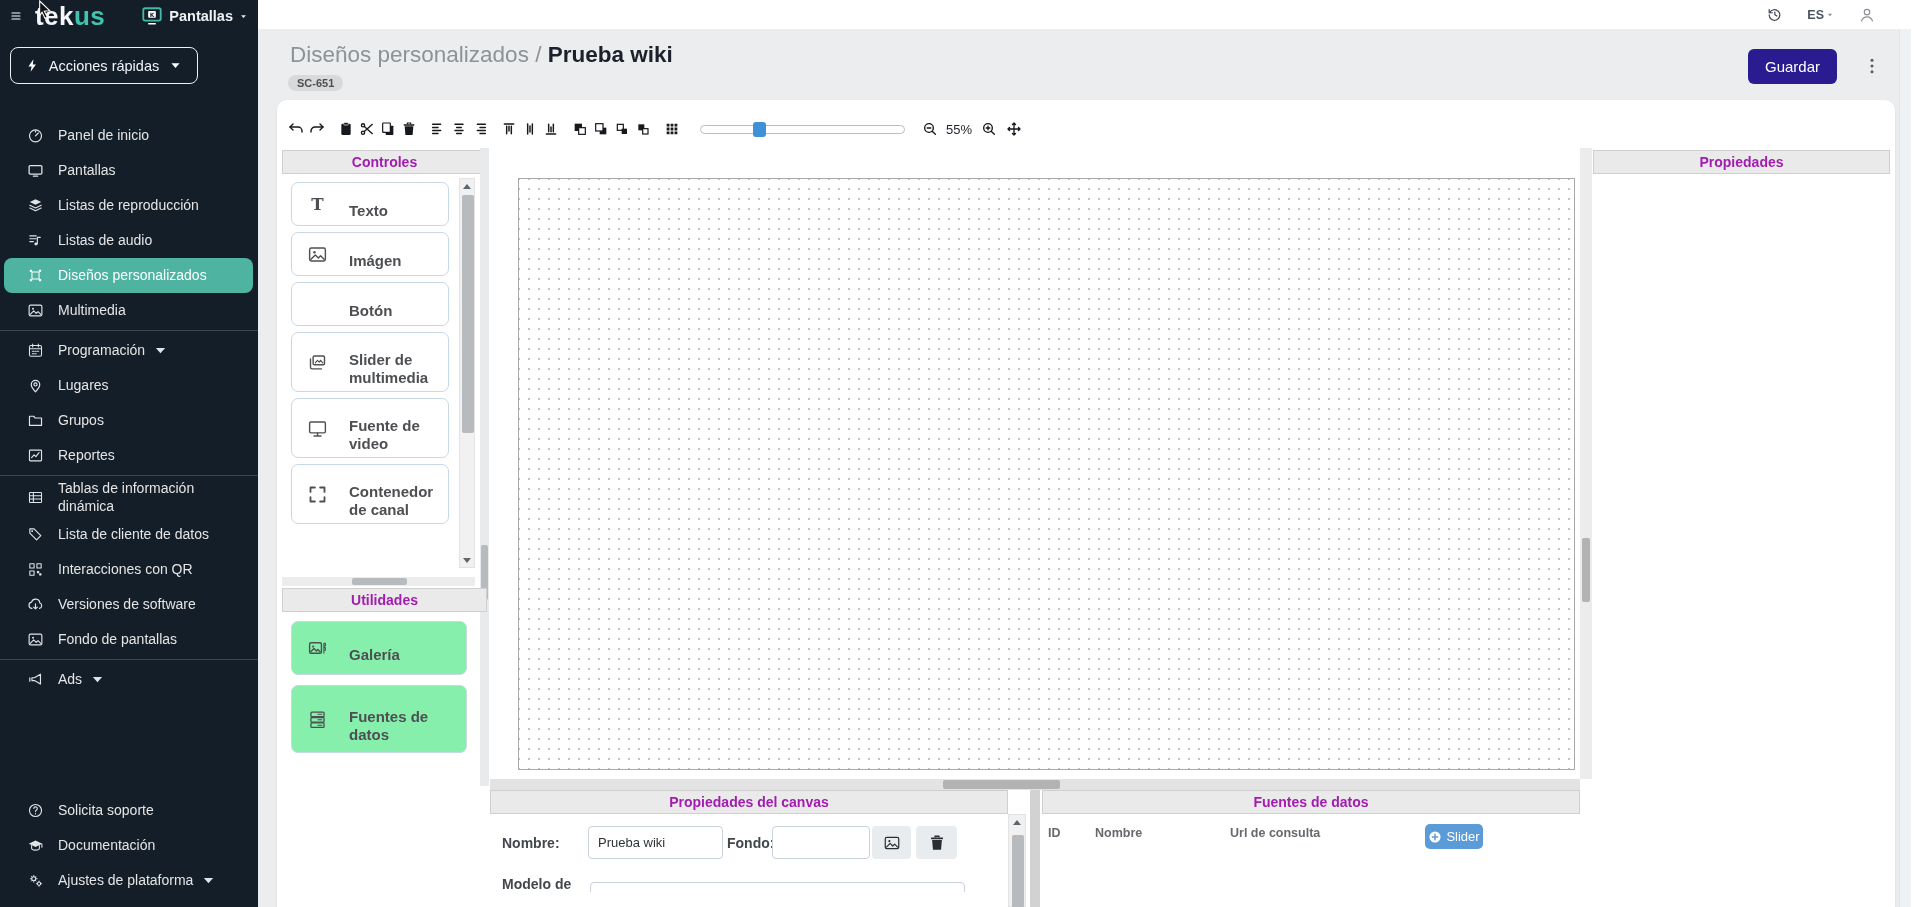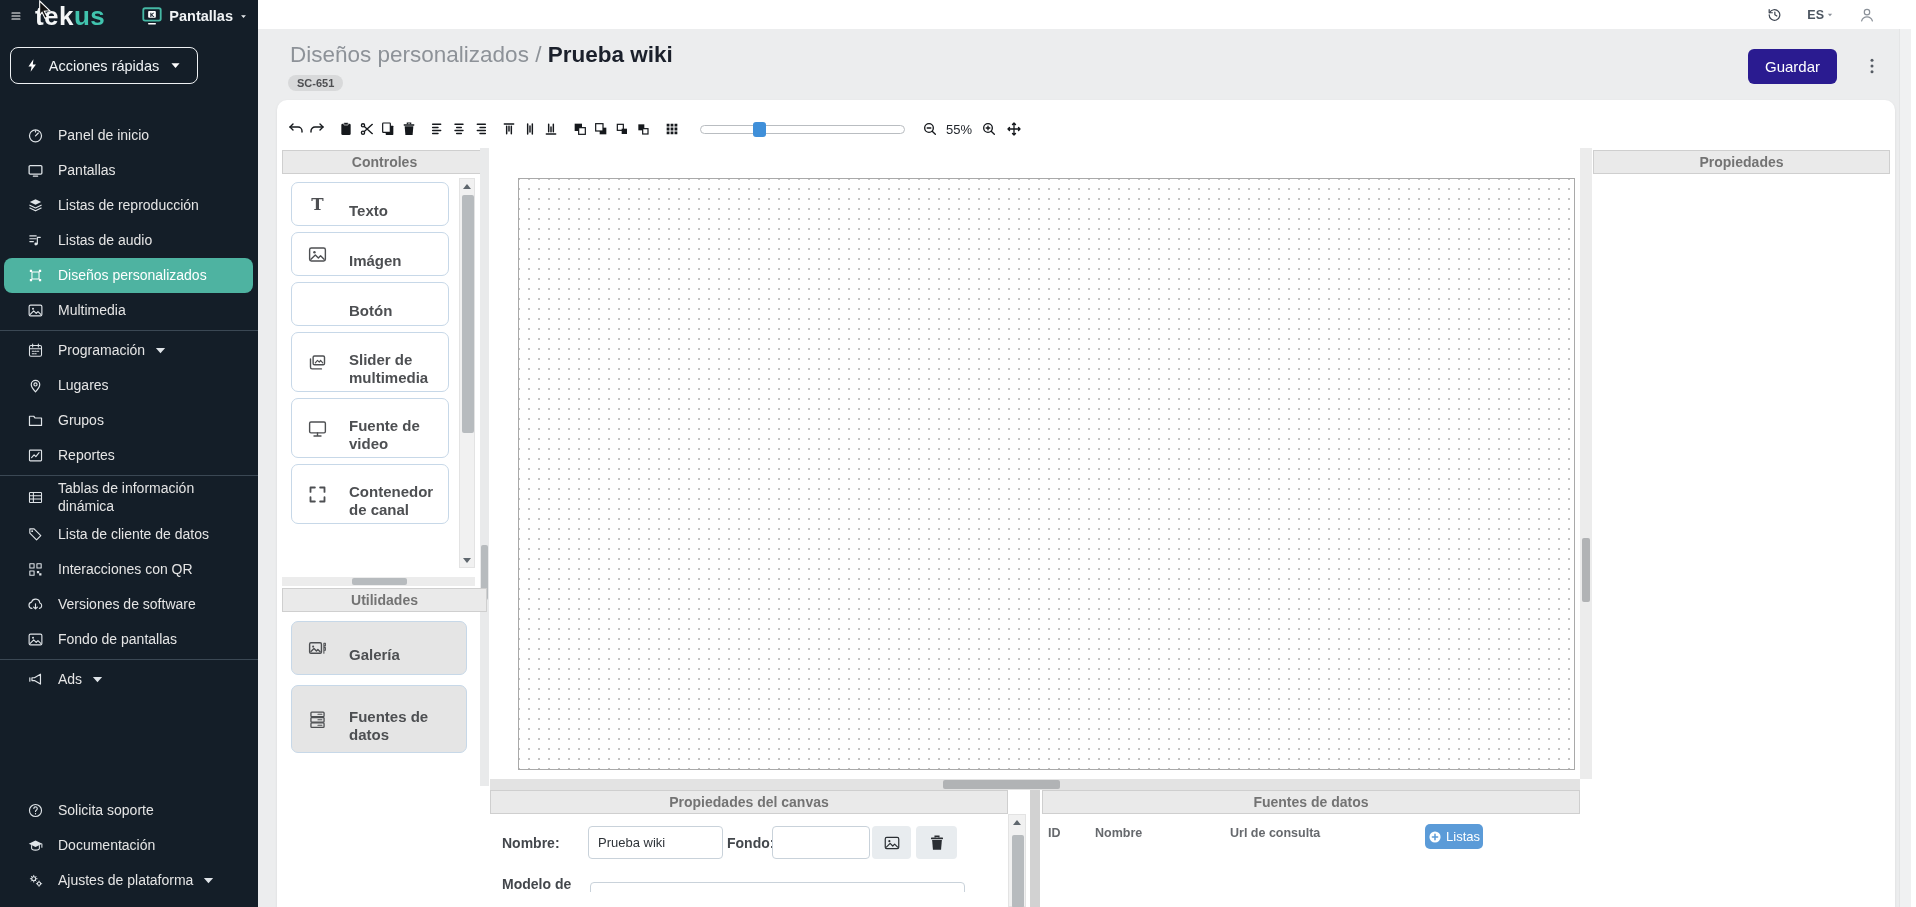--- a/index.html
+++ b/index.html
@@ -63,21 +63,21 @@
     cursor:pointer; border-radius:3px; }
   .tb-btn .ic { width:16px; height:16px; }
   #zoom-slider { position:relative; width:205px; height:9px; background:#fff; border:1px solid #b9bdc1;
     border-radius:5px; margin:0 0 0 10px; cursor:pointer; }
   #zoom-handle { position:absolute; left:52px; top:-4px; width:13px; height:15px; background:#3f8fd9; border-radius:3px; cursor:grab; }
   #zoom-label { font-size:13px; color:#23272d; width:38px; text-align:center; }
   .tb-sep { margin-left:14px; }
 
   
   .panel-header { position:absolute; height:24px; background:#eaeaea; border:1px solid #cfcfcf;
-    display:flex; align-items:center; justify-content:center; font-size:14px; font-weight:700; color:#737373; }
+    display:flex; align-items:center; justify-content:center; font-size:14px; font-weight:700; color:#a21caf; }
 
   
   #controls-list { position:absolute; left:5px; top:76px; width:177px; display:flex; flex-direction:column; gap:6px; padding:6px 0 0 9px; }
   .ctl-card { width:158px; background:#fff; border:1px solid #c7d8e8; border-radius:7px; display:flex; align-items:center;
     cursor:grab; }
   .ctl-card.h1 { height:44px; } .ctl-card.h2 { height:60px; }
   .card-ic { width:21px; height:21px; margin-left:15px; color:#4d4f52; flex:0 0 21px; }
   .ctl-label { font-size:15px; font-weight:600; color:#4d4f52; margin-left:21px; line-height:1.15; max-width:95px;margin-top:13px; }
   
   .sb-track-v { background:#f1f1f1; border:1px solid #e3e3e3; }
@@ -85,21 +85,21 @@
   .sb-arrow { position:absolute; left:0; width:100%; height:12px; display:flex; align-items:center; justify-content:center; cursor:pointer; }
   .tri-up { width:0; height:0; border-left:4px solid transparent; border-right:4px solid transparent; border-bottom:5px solid #5f676e; }
   .tri-down { width:0; height:0; border-left:4px solid transparent; border-right:4px solid transparent; border-top:5px solid #5f676e; }
   #ctl-scroll { position:absolute; left:182px; top:78px; width:16px; height:390px; }
   #ctl-scroll .sb-thumb { left:2px; width:12px; top:16px; height:238px; }
   #col-scroll { position:absolute; left:203px; top:48px; width:9px; height:638px; background:#e9eaeb; }
   #col-scroll .sb-thumb { left:1px; width:7px; top:397px; height:55px; }
   #mini-hscroll { position:absolute; left:5px; top:477px; width:193px; height:9px; background:#ececec; }
   #mini-hscroll .sb-thumb { top:1px; height:7px; left:70px; width:55px; }
   #utilities-list { position:absolute; left:14px; top:512px; width:190px; display:flex; flex-direction:column; gap:10px; padding-top:9px; }
-  .util-card { width:176px; background:#e5e5e5; border:1px solid #c7d8e8; border-radius:7px; display:flex; align-items:center; cursor:grab; }
+  .util-card { width:176px; background:#86efac; border:1px solid #c7d8e8; border-radius:7px; display:flex; align-items:center; cursor:grab; }
   .util-card.h1 { height:54px; } .util-card.h2 { height:68px; }
 
   
   #canvas-area { position:absolute; left:214px; top:48px; width:1089px; height:631px; background:#fff; }
   #design-canvas { position:absolute; left:27px; top:30px; width:1057px; height:592px; background-color:#fff;
     border:1px solid #a9a9a9;
     background-image:radial-gradient(circle,#c4c4c4 1.1px,transparent 1.2px);
     background-size:10px 10px; background-position:5px 5px; cursor:default; }
   #canvas-hscroll { position:absolute; left:213px; top:679px; width:1090px; height:11px; background:#e3e3e3; }
   #canvas-hscroll .sb-thumb { top:1px; height:9px; left:453px; width:117px; background:#b1b3b5; }
@@ -744,21 +744,21 @@
         <span class="ds-col c1">Nombre</span>
         <span class="ds-col c2">Url de consulta</span>
       </div>
     <button id="create-btn">
       <span class="ic">
           <svg viewBox="0 0 24 24">
             <circle cx="12" cy="12" r="9.5" fill="#fff"></circle>
             <path d="M12 7.5v9M7.5 12h9" stroke="#5b9bd8" stroke-width="2.6" stroke-linecap="round"></path>
           </svg>
         </span>
-      <span>Listas</span>
+      <span>Slider</span>
     </button>
   </div>
 </div>
 
 <span id="mouse-cursor" class="ic">
     <svg viewBox="0 0 24 32">
       <path d="M4 1l15 14.5-8 .8 4.6 9-3.6 1.7-4.4-9L4 23z" fill="#111" stroke="#fff" stroke-width="1.6"></path>
     </svg>
   </span>
 

